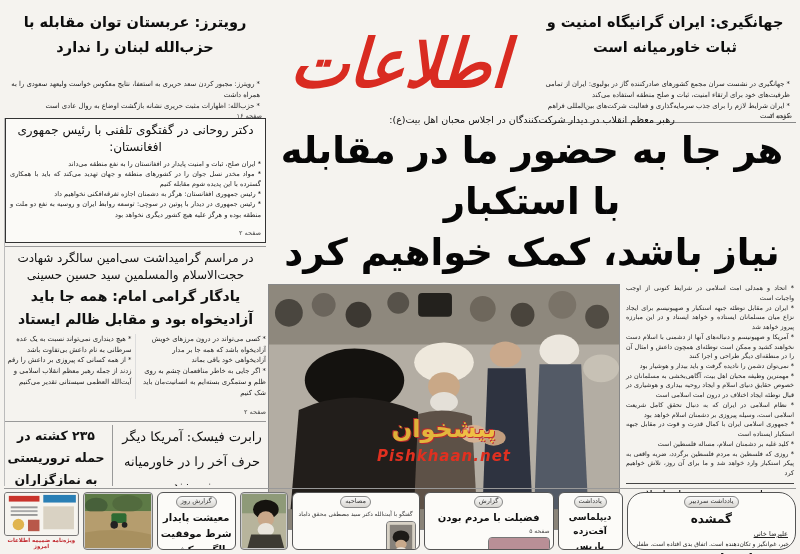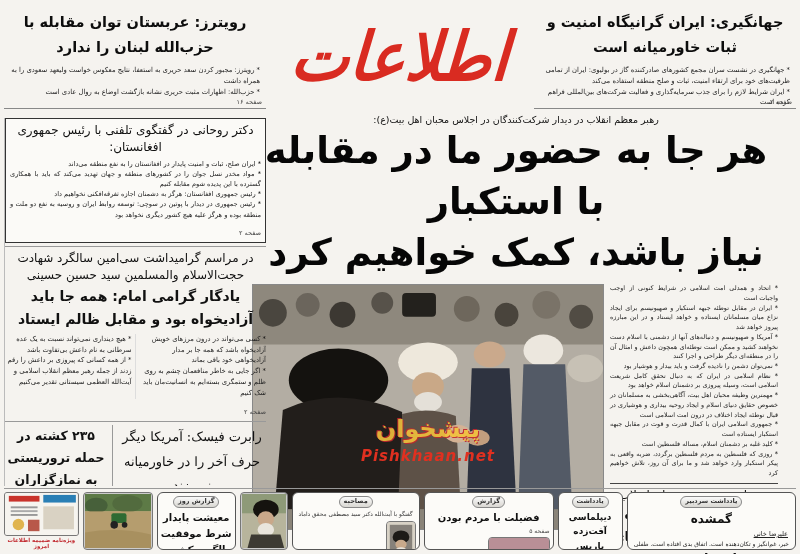--- a/index.html
+++ b/index.html
@@ -14,21 +14,21 @@
     background:#f5f3ef; overflow:hidden; color:#111;
   }
 
   
   .masthead {
     position:absolute; top:4px; right:4px; left:4px; height:90px;
     display:grid; grid-template-columns:262px 1fr 262px; column-gap:6px;
   }
   .mast-block { padding-top:6px; border-bottom:1px solid #888; position:relative; }
   .mast-headline { font-size:14.5px; font-weight:bold; text-align:center; line-height:1.75; color:#0d0d0d; }
-  .mast-bullets { margin-top:4px; padding:0 6px; }
+  .mast-bullets { margin-top:18px; padding:0 6px; }
   .bullet { font-size:6.8px; line-height:1.6; color:#222; text-align:right; }
   .bullet::before { content:"* "; color:#000; }
   .pageref { font-size:6.5px; color:#444; }
   .mast-pageref { position:absolute; bottom:2px; right:4px; }
   .logo-wrap { display:flex; align-items:center; justify-content:center; }
   .logo-text {
     font-size:62px; font-weight:bold; font-style:italic;
     transform:scaleY(1.08) skewX(-4deg);
     letter-spacing:-2px; line-height:1;
   }
@@ -55,21 +55,21 @@
   .small-bullets .bullet { font-size:6.6px; line-height:1.55; text-align:justify; text-align-last:right; }
   .rule { border-top:1px solid #999; margin:3px 0; }
   .two-col { column-count:2; column-gap:8px; column-rule:1px solid #ddd; margin-top:3px; }
   .split-row { display:flex; border-top:1px solid #999; margin-top:3px; padding-top:3px; }
   .fisk { flex:1.45; padding-left:5px; border-left:1px solid #999; }
   .fisk-headline { font-size:13px; font-weight:500; text-align:center; line-height:1.9; font-family:"DejaVu Serif", serif; }
   .sinai { flex:1; padding-right:5px; text-align:center; }
   .sinai-headline { font-size:12.5px; font-weight:bold; line-height:1.75; }
 
   
-  .lead { position:absolute; top:114px; right:20px; width:528px; }
+  .lead { position:absolute; top:114px; right:4px; width:528px; }
   .lead-kicker { font-size:9.5px; text-align:center; color:#111; }
   .lead-headline { font-size:37px; font-weight:bold; text-align:center; line-height:1.38; letter-spacing:-1px; color:#060606; }
   .lead-body { display:flex; margin-top:6px; height:246px; }
   .lead-right-col { width:176px; padding-right:2px; padding-left:6px; display:flex; flex-direction:column; }
   .lead-bullets .bullet { font-size:6.4px; line-height:1.52; text-align:justify; text-align-last:right; }
   .followup { border-top:1px solid #444; margin-top:4px; padding-top:3px; }
   .followup-headline { font-size:13px; font-weight:bold; text-align:center; line-height:1.7; }
   .photo-frame { flex:1; position:relative; border:1px solid #888; background:#9a958c; overflow:hidden; }
   .photo-frame svg { display:block; width:100%; height:100%; }
   .wm { position:absolute; left:0; right:0; text-align:center; pointer-events:none; }
@@ -81,26 +81,25 @@
     position:absolute; bottom:4px; right:4px; left:4px; height:62px;
     border-top:1px solid #999; padding-top:3px;
     display:flex; gap:4px; align-items:stretch;
   }
   .card { border:1px solid #555; border-radius:6px; background:#fcfbf8; padding:2px 3px; overflow:hidden; }
   .pill {
     display:block; margin:1px auto 2px auto; width:max-content; max-width:95%;
     border:1px solid #888; border-radius:9px; padding:0 4px;
     font-size:6.5px; line-height:1.5; color:#333; text-align:center;
     background:linear-gradient(#fafafa,#d9d7d2);
-    font-weight:bold;
   }
   .card-title { font-size:10px; font-weight:bold; text-align:center; line-height:1.6; }
   .card-sub { font-size:5.8px; text-align:center; color:#333; line-height:1.4; margin-top:1px; }
   .card-ref { font-size:6px; color:#444; text-align:right; margin-top:1px; }
-  .editor-note { width:172px; }
+  .editor-note { width:172px;border-radius:17px; }
   .editor-note .card-title { font-size:12px; }
   .author { font-size:6.5px; text-decoration:underline; color:#222; margin:1px 4px; }
   .note-body { font-size:6px; line-height:1.5; text-align:justify; text-align-last:right; color:#222; padding:0 3px; }
   .note-card { width:66px; }
   .note-card .card-title { font-size:9px; }
   .media-card { display:flex; gap:3px;flex-direction:column; }
   .report-card { width:132px; }
   .interview-card { width:130px; }
   .media-card .txt { flex:1; min-width:0; }
   .thumb { border:1px solid #777; border-radius:4px; overflow:hidden; flex:none; background:#ccc; }
@@ -150,22 +149,22 @@
     </h1>
 
     <div class="lead-body">
 
       <div class="lead-right-col">
         <div class="lead-bullets">
           <p class="bullet">اتحاد و همدلی امت اسلامی در شرایط کنونی از اوجب واجبات است</p>
           <p class="bullet">ایران در مقابل توطئه جبهه استکبار و صهیونیسم برای ایجاد نزاع میان مسلمانان ایستاده و خواهد ایستاد و در این مبارزه پیروز خواهد شد</p>
           <p class="bullet">آمریکا و صهیونیسم و دنباله‌های آنها از دشمنی با اسلام دست نخواهند کشید و ممکن است توطئه‌ای همچون داعش و امثال آن را در منطقه‌ای دیگر طراحی و اجرا کنند</p>
           <p class="bullet">نمی‌توان دشمن را نادیده گرفت و باید بیدار و هوشیار بود</p>
+          <p class="bullet">مهمترین وظیفه محبان اهل بیت، آگاهی‌بخشی به مسلمانان در خصوص حقایق دنیای اسلام و ایجاد روحیه بیداری و هوشیاری در قبال توطئه ایجاد اختلاف در درون امت اسلامی است</p>
           <p class="bullet">نظام اسلامی در ایران که به دنبال تحقق کامل شریعت اسلامی است، وسیله پیروزی بر دشمنان اسلام خواهد بود</p>
-          <p class="bullet">مهمترین وظیفه محبان اهل بیت، آگاهی‌بخشی به مسلمانان در خصوص حقایق دنیای اسلام و ایجاد روحیه بیداری و هوشیاری در قبال توطئه ایجاد اختلاف در درون امت اسلامی است</p>
           <p class="bullet">جمهوری اسلامی ایران با کمال قدرت و قوت در مقابل جبهه استکبار ایستاده است</p>
           <p class="bullet">کلید غلبه بر دشمنان اسلام، مساله فلسطین است</p>
           <p class="bullet">روزی که فلسطین به مردم فلسطین برگردد، ضربه واقعی به پیکر استکبار وارد خواهد شد و ما برای آن روز، تلاش خواهیم کرد</p>
         </div>
         <div class="followup">
           <p class="kicker-sm">در پیامی به رهبر معظم انقلاب</p>
           <h3 class="followup-headline">سرلشکر باقری: آماده جلوگیری از بروز فتنه‌های مشابه داعش هستیم</h3>
 
         </div>
       </div>

